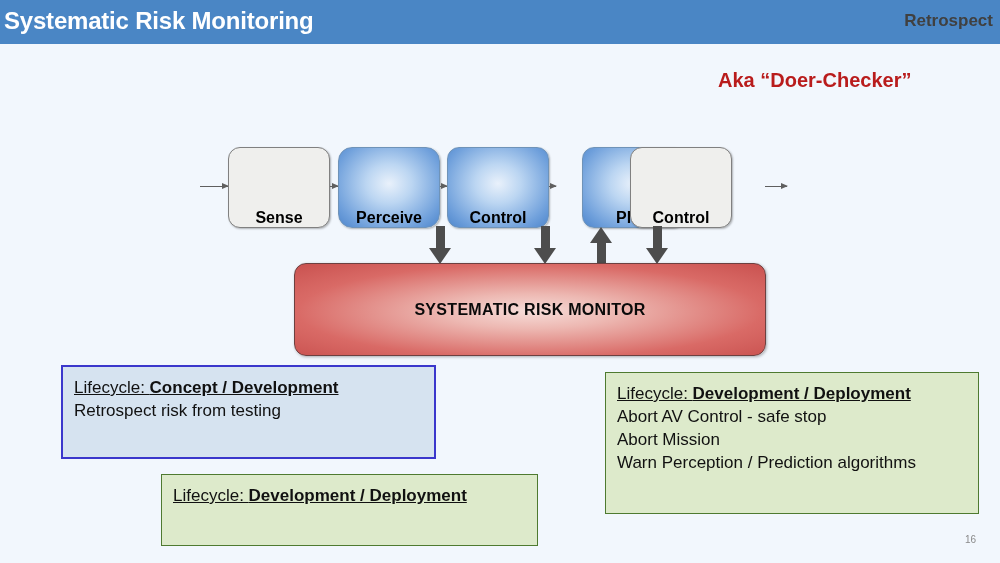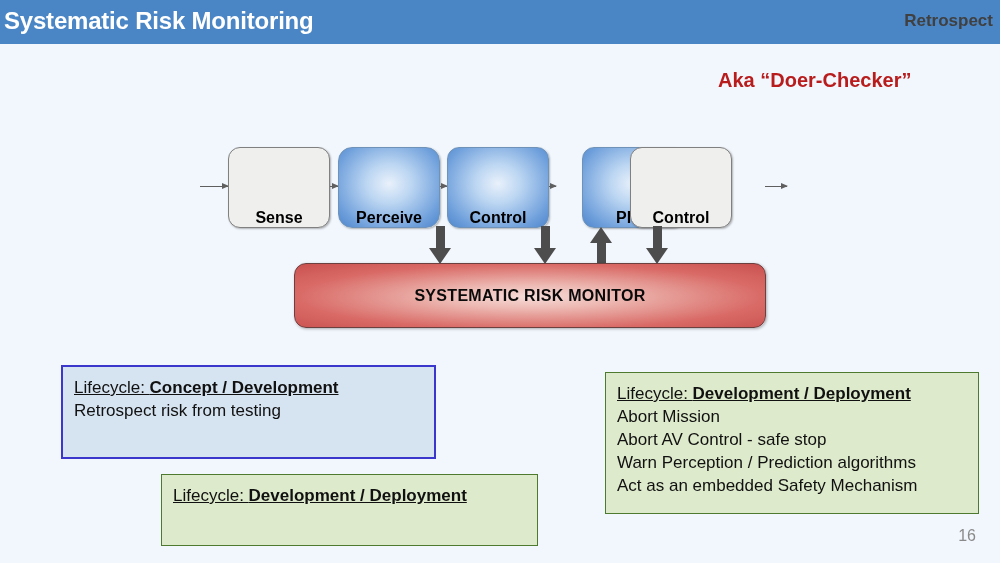--- a/index.html
+++ b/index.html
@@ -126,21 +126,21 @@
   }
   #varrow-perceive { left: 436px; top: 226px; height: 22px; }
   #varrow-predict  { left: 541px; top: 226px; height: 22px; }
   #varrow-plan-up  { left: 597px; top: 243px; height: 22px; }
   #varrow-plan-dn  { left: 653px; top: 226px; height: 22px; }
 
   
   #risk-monitor {
     position: absolute;
     left: 294px; top: 263px;
-    width: 472px; height: 65px;
+    width: 472px; height: 93px;
     border-radius: 12px;
     border: 1px solid #6d4040;
     box-sizing: border-box;
     background: radial-gradient(ellipse at 50% 52%, #f6dcd8 0%, #edb8b2 26%, #d96a66 70%, #c9514f 100%);
     display: flex;
     align-items: center;
     justify-content: center;
     box-shadow: 1px 1px 3px rgba(0,0,0,0.3);
   }
   #risk-monitor-label {
@@ -195,21 +195,21 @@
     left: 161px; top: 474px;
     width: 377px; height: 72px;
     background: #ddeacb;
     border: 1px solid #4e7a30;
   }
 
   
   #page-number {
     position: absolute;
     right: 24px; bottom: 18px;
-    font-size: 16px;
+    font-size: 10px;
     color: #8a8a8a;
   }
 </style>
 </head>
 <body>
 
 <div id="header-bar"></div>
 <div id="slide-title">Systematic Risk Monitoring</div>
 <div id="deck-label">Retrospect</div>
 
@@ -262,23 +262,22 @@
   <span id="risk-monitor-label">SYSTEMATIC RISK MONITOR</span>
 </div>
 
 <div class="callout" id="callout-blue">
   <div class="line head"><span>Lifecycle: </span><b>Concept / Development</b></div>
   <div class="line">Retrospect risk from testing</div>
 </div>
 
 <div class="callout" id="callout-green-right">
   <div class="line head"><span>Lifecycle: </span><b>Development / Deployment</b></div>
+  <div class="line">Abort AV Control - safe stop</div>
   <div class="line">Abort Mission</div>
-  <div class="line">Abort AV Control - safe stop</div>
   <div class="line">Warn Perception / Prediction algorithms</div>
-  <div class="line">Act as an embedded Safety Mechanism</div>
 </div>
 
 <div class="callout" id="callout-green-bottom">
   <div class="line head"><span>Lifecycle: </span><b>Development / Deployment</b></div>
 </div>
 
 <div id="page-number">16</div>
 
 </body></html>

